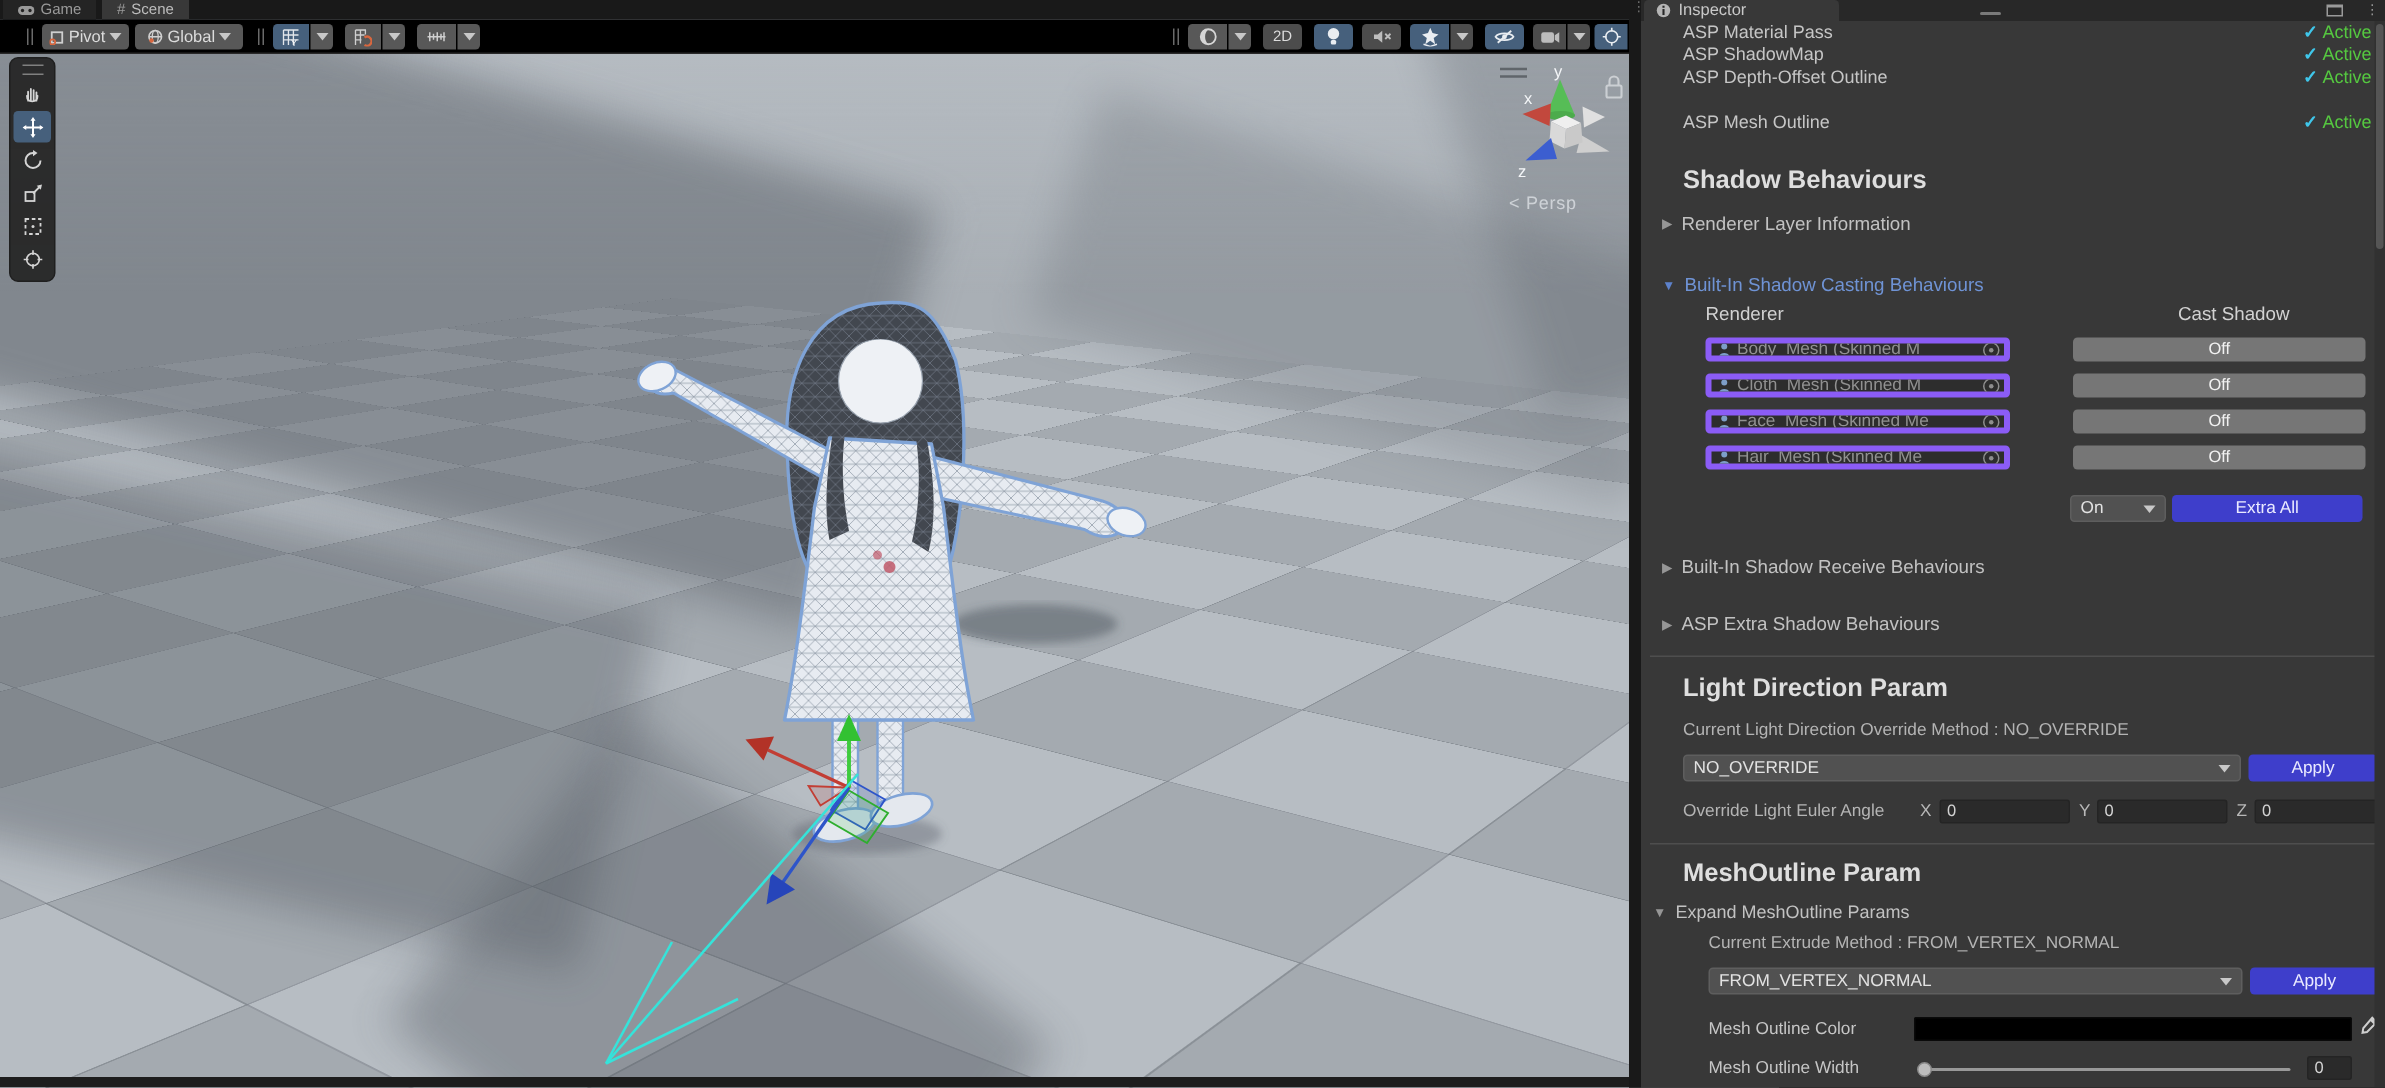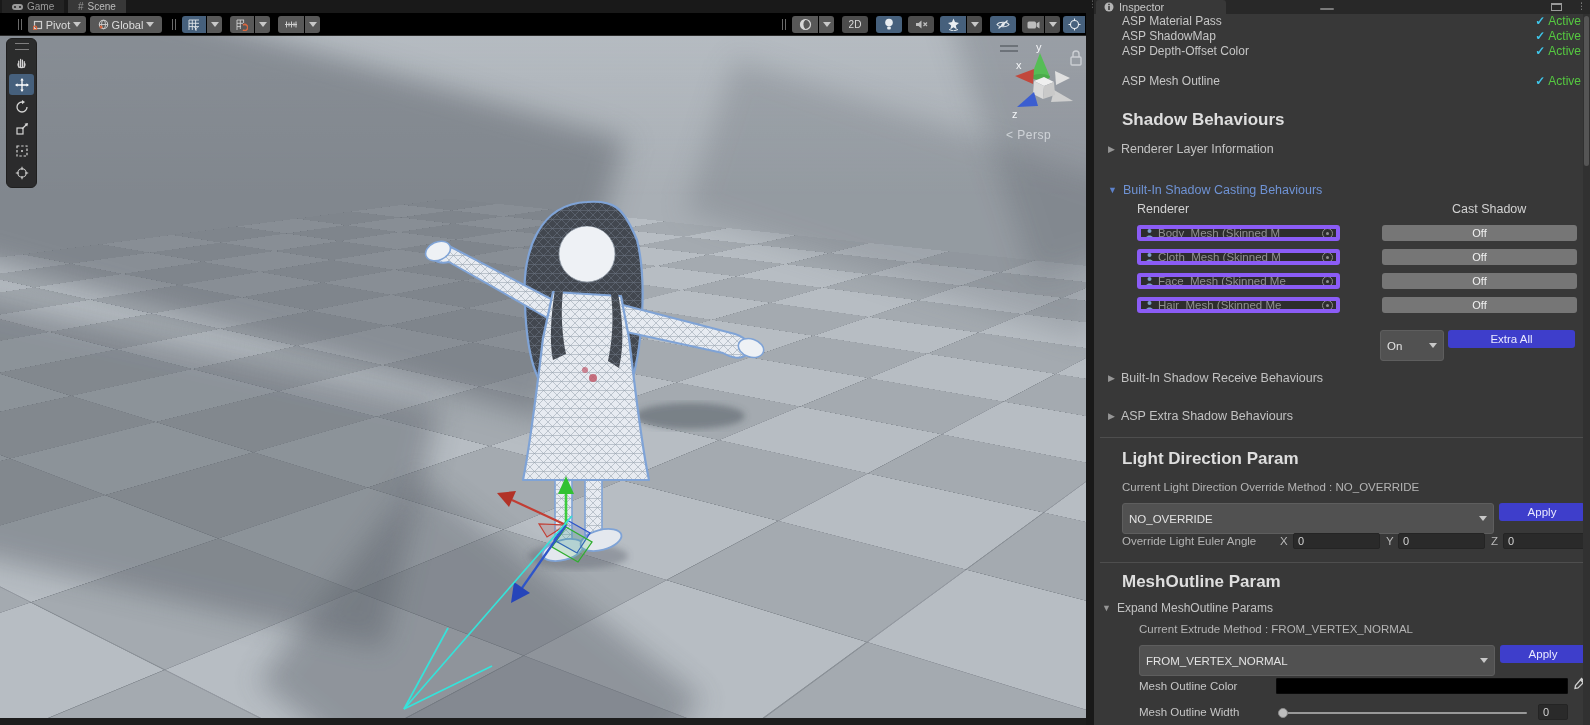--- a/index.html
+++ b/index.html
@@ -70,21 +70,21 @@
   .fold.blue .arr{color:#5d82cc;}
   .colhdr{position:absolute;font-size:12.5px;color:#d2d2d2;white-space:nowrap;}
   .objfield{position:absolute;height:16px;background:#2d2d2d;border:4px solid #8b5cf6;border-radius:3px;
             display:flex;align-items:center;padding:0 3px;box-sizing:border-box;overflow:hidden;}
   .objfield .otxt{font-size:11.5px;color:#919191;white-space:nowrap;overflow:hidden;flex:1;}
   .objfield .picker{flex:none;width:11px;height:11px;border:1px solid #8e8e8e;border-radius:50%;box-sizing:border-box;
             display:flex;align-items:center;justify-content:center;margin-left:2px;}
   .objfield .picker i{width:3px;height:3px;background:#8e8e8e;border-radius:50%;}
   .offbtn{position:absolute;height:16px;background:#767676;border-radius:3px;font-size:11px;color:#f1f1f1;
           display:flex;align-items:center;justify-content:center;}
-  .ddown{position:absolute;height:31px;background:#515151;border:1px solid #5e5e5e;border-radius:3px;
+  .ddown{position:absolute;height:18px;background:#515151;border:1px solid #5e5e5e;border-radius:3px;
          display:flex;align-items:center;font-size:11.5px;color:#e2e2e2;padding:0 6px;box-sizing:border-box;}
   .ddown .caret{margin-left:auto;}
   .applybtn{position:absolute;height:18px;background:#3e3ecb;border-radius:3px;font-size:11.5px;color:#eaeaff;
             display:flex;align-items:center;justify-content:center;}
   .dim{color:#b4b4b4;}
   .divider{position:absolute;left:6px;width:484px;height:1px;background:#4e4e4e;}
   .numfield{position:absolute;height:16px;background:#2a2a2a;border:1px solid #242424;border-radius:2px;
             color:#d2d2d2;font-size:11px;font-family:"Liberation Sans",sans-serif;padding:0 4px;box-sizing:border-box;outline:none;}
   .axis{position:absolute;font-size:11.5px;color:#b8b8b8;}
   .swatch{position:absolute;height:14px;background:#000;border:1px solid #0a0a0a;border-radius:1px;}
@@ -363,21 +363,21 @@
       </div>
       <div class="winicon" style="right:28px;"></div>
       <div style="position:absolute;right:4px;top:1px;color:#9a9a9a;font-size:9px;">⋮</div>
     </div>
     <div class="topdash"></div>
 
     <div class="row" style="left:28px;top:14px;">ASP Material Pass</div>
     <div class="status" style="top:14px;"><span class="chk">✓</span><span class="act">Active</span></div>
     <div class="row" style="left:28px;top:29px;">ASP ShadowMap</div>
     <div class="status" style="top:29px;"><span class="chk">✓</span><span class="act">Active</span></div>
-    <div class="row" style="left:28px;top:44px;">ASP Depth-Offset Color</div>
+    <div class="row" style="left:28px;top:44px;">ASP Depth-Offset Outline</div>
     <div class="status" style="top:44px;"><span class="chk">✓</span><span class="act">Active</span></div>
     <div class="row" style="left:28px;top:74px;">ASP Mesh Outline</div>
     <div class="status" style="top:74px;"><span class="chk">✓</span><span class="act">Active</span></div>
 
     <div class="h1" style="top:110px;">Shadow Behaviours</div>
     <div class="fold" style="left:14px;top:142px;">
       <span class="arr">▶</span>
         <span>Renderer Layer Information</span>
     </div>
     <div class="fold blue" style="left:14px;top:183px;">

